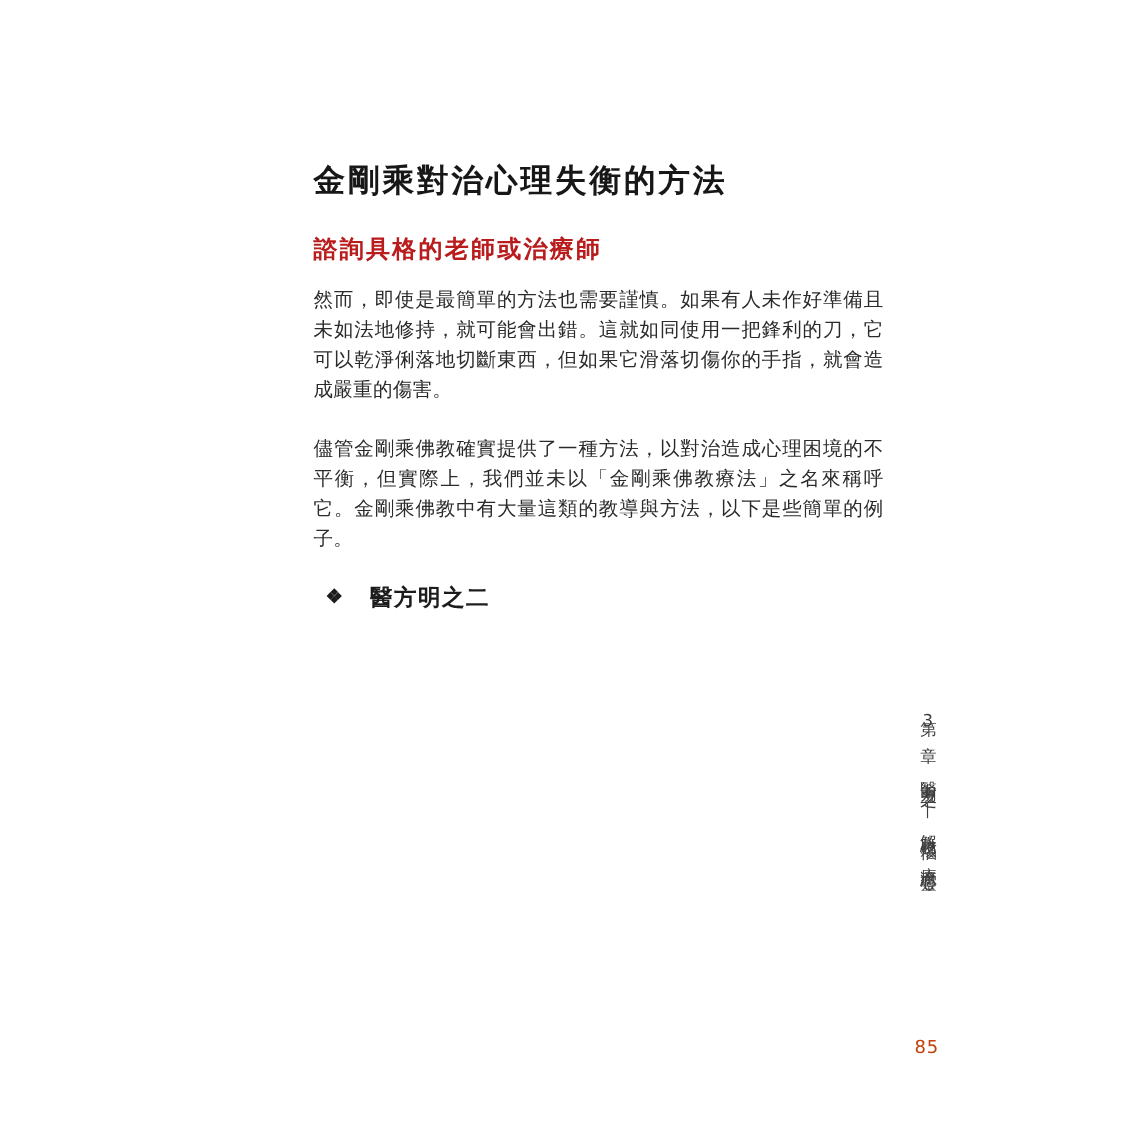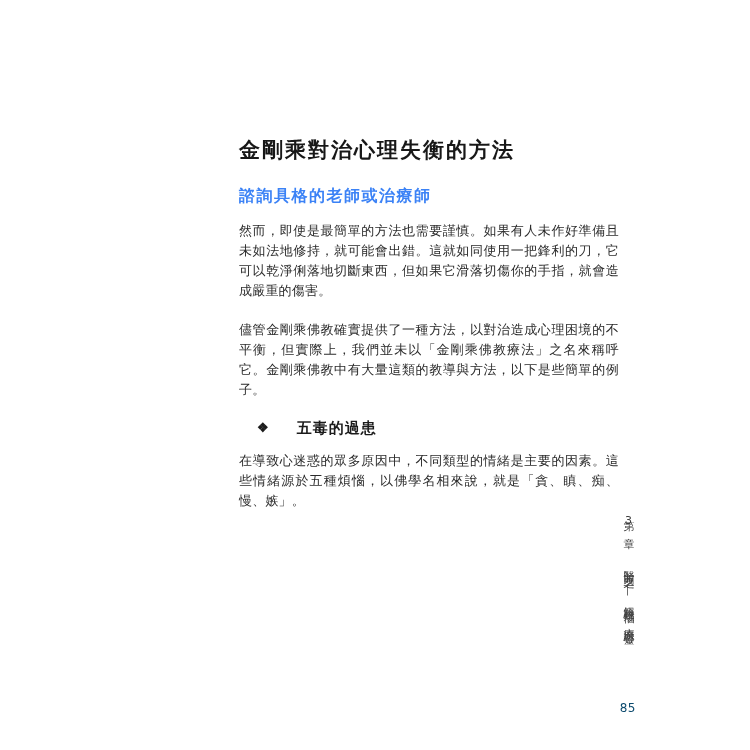--- a/index.html
+++ b/index.html
@@ -1,15 +1,15 @@
 <!DOCTYPE html>
 <html><head>
   <meta charset="utf-8">
   <style>
-    * { margin: 18px; padding: 0; box-sizing: border-box; }
+    * { margin: 8px; padding: 0; box-sizing: border-box; }
     html, body { width: 750px; height: 750px; }
     body {
       background: #ffffff;
       position: relative;
       overflow: hidden;
       font-family: "DejaVu Serif", "Liberation Serif", serif;
       color: #2a2a2a;
     }
 
     .content {
@@ -25,21 +25,21 @@
       font-weight: bold;
       color: #171717;
       letter-spacing: 2px;
       line-height: 1.35;
       margin: 0 0 22px 0;
     }
 
     .heading-sans {
       font-family: "DejaVu Sans", "Liberation Sans", sans-serif;
       font-weight: bold;
-      color: #3b82f6;
+      color: #b91c1c;
     }
 
     .section-heading-1 {
       font-size: 16px;
       letter-spacing: 1.5px;
       margin: 0 0 14px 0;
     }
 
     .section-heading-2 {
       font-size: 18px;
@@ -91,44 +91,43 @@
       text-orientation: mixed;
       margin-top: 13px;
     }
 
     .page-number {
       position: absolute;
       right: 132px;
       bottom: 53px;
       font-family: "DejaVu Sans", "Liberation Sans", sans-serif;
       font-size: 12px;
-      color: #0c4a6e;
+      color: #c2410c;
       letter-spacing: 0.5px;
     }
   </style>
 </head>
 <body>
 
 <main class="content">
 
   <h1 class="page-title">金剛乘對治心理失衡的方法</h1>
 
   <h2 class="heading-sans section-heading-1">諮詢具格的老師或治療師</h2>
 
   <p class="body-paragraph">然而，即使是最簡單的方法也需要謹慎。如果有人未作好準備且未如法地修持，就可能會出錯。這就如同使用一把鋒利的刀，它可以乾淨俐落地切斷東西，但如果它滑落切傷你的手指，就會造成嚴重的傷害。</p>
 
   <p class="body-paragraph">儘管金剛乘佛教確實提供了一種方法，以對治造成心理困境的不平衡，但實際上，我們並未以「金剛乘佛教療法」之名來稱呼它。金剛乘佛教中有大量這類的教導與方法，以下是些簡單的例子。</p>
 
 
 
   <h3 class="subsection-heading">
-    <span class="ornament">❖</span><span>五毒的過患</span>
+    <span class="ornament">❖</span><span>醫方明之二</span>
   </h3>
 
-  <p class="body-paragraph">在導致心迷惑的眾多原因中，不同類型的情緒是主要的因素。這些情緒源於五種煩惱，以佛學名相來說，就是「貪、瞋、痴、慢、嫉」。</p>
 
 
 </main>
 
 <aside class="chapter-sidebar">
   <span class="chapter-number">第3章</span><span class="chapter-title">醫方明之二——解脫煩惱，療癒心靈</span>
 </aside>
 
 <div class="page-number">85</div>
 

